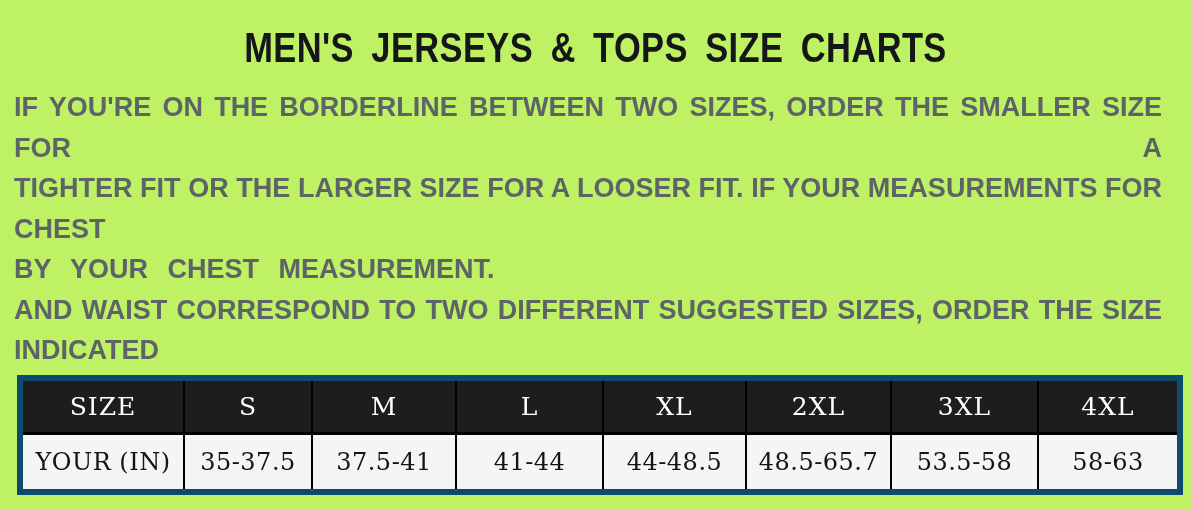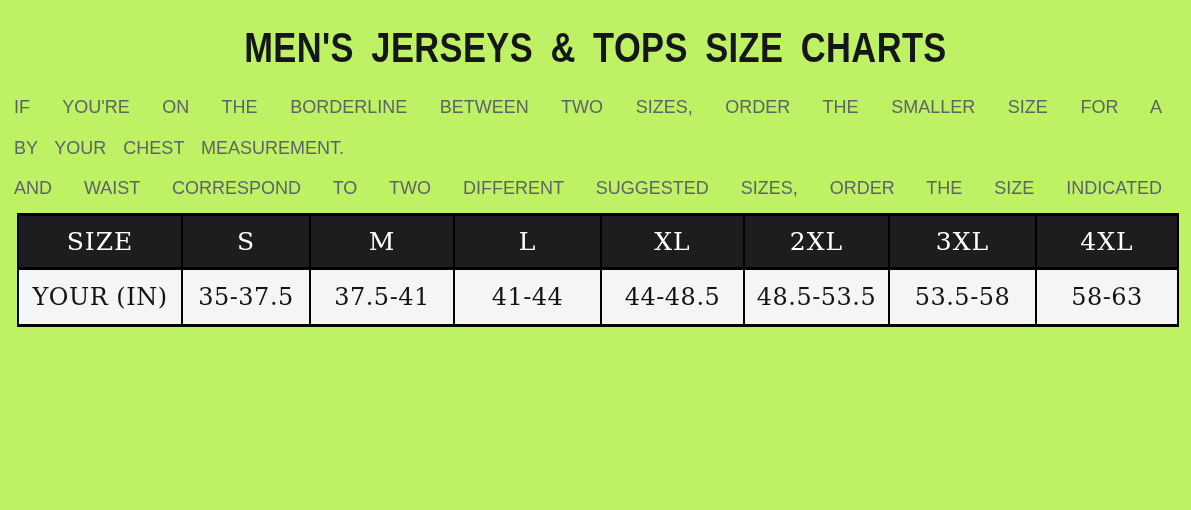--- a/index.html
+++ b/index.html
@@ -26,39 +26,40 @@
     color: #141619;
     letter-spacing: 0.5px;
     word-spacing: 9px;
     white-space: nowrap;
     transform: scaleX(0.82);
     transform-origin: 50% 50%;
   }
   .intro {
     margin: 17px 29px 0 14px;
     color: #5e6368;
-    font-size: 18px;
+    font-size: 27px;
+    font-weight: bold;
   }
   .intro-line {
     line-height: 40.5px;
     text-align: justify;
     text-align-last: justify;
     white-space: normal;
     letter-spacing: 0px;
   }
   .intro-line.last {
     text-align-last: left;
     word-spacing: 12px;
   }
   table.size-table {
     margin: 4px 0 0 17px;
     width: 1160px;
     border-collapse: collapse;
     table-layout: fixed;
-    border: 2px solid #0c4a6e;
+    border: 6px solid #0c4a6e;
     font-family: "DejaVu Serif", "Liberation Serif", serif;
   }
   table.size-table th,
   table.size-table td {
     border-left: 2px solid #000000;
     border-right: 2px solid #000000;
     border-top: 3px solid #000000;
     border-bottom: 3px solid #000000;
     text-align: center;
     vertical-align: middle;
@@ -86,20 +87,21 @@
 </style>
 </head>
 <body>
 
 <div class="page">
 
   <h1 class="page-title">MEN'S JERSEYS &amp; TOPS SIZE CHARTS</h1>
 
   <div class="intro">
     <div class="intro-line">IF YOU'RE ON THE BORDERLINE BETWEEN TWO SIZES, ORDER THE SMALLER SIZE FOR A</div>
+    <div class="intro-line">TIGHTER FIT OR THE LARGER SIZE FOR A LOOSER FIT. IF YOUR MEASUREMENTS FOR CHEST</div>
     <div class="intro-line last">BY YOUR CHEST MEASUREMENT.</div>
     <div class="intro-line">AND WAIST CORRESPOND TO TWO DIFFERENT SUGGESTED SIZES, ORDER THE SIZE INDICATED</div>
   </div>
 
   <table class="size-table">
     <colgroup>
       <col style="width:164px">
       <col style="width:128px">
       <col style="width:144px">
       <col style="width:147px">
@@ -120,20 +122,20 @@
         <th>4XL</th>
       </tr>
     </thead>
     <tbody>
       <tr class="alt">
         <td>YOUR (IN)</td>
         <td>35-37.5</td>
         <td>37.5-41</td>
         <td>41-44</td>
         <td>44-48.5</td>
-        <td>48.5-53.5</td>
+        <td>48.5-65.7</td>
         <td>53.5-58</td>
         <td>58-63</td>
       </tr>
     </tbody>
   </table>
 
 </div>
 
 </body></html>

